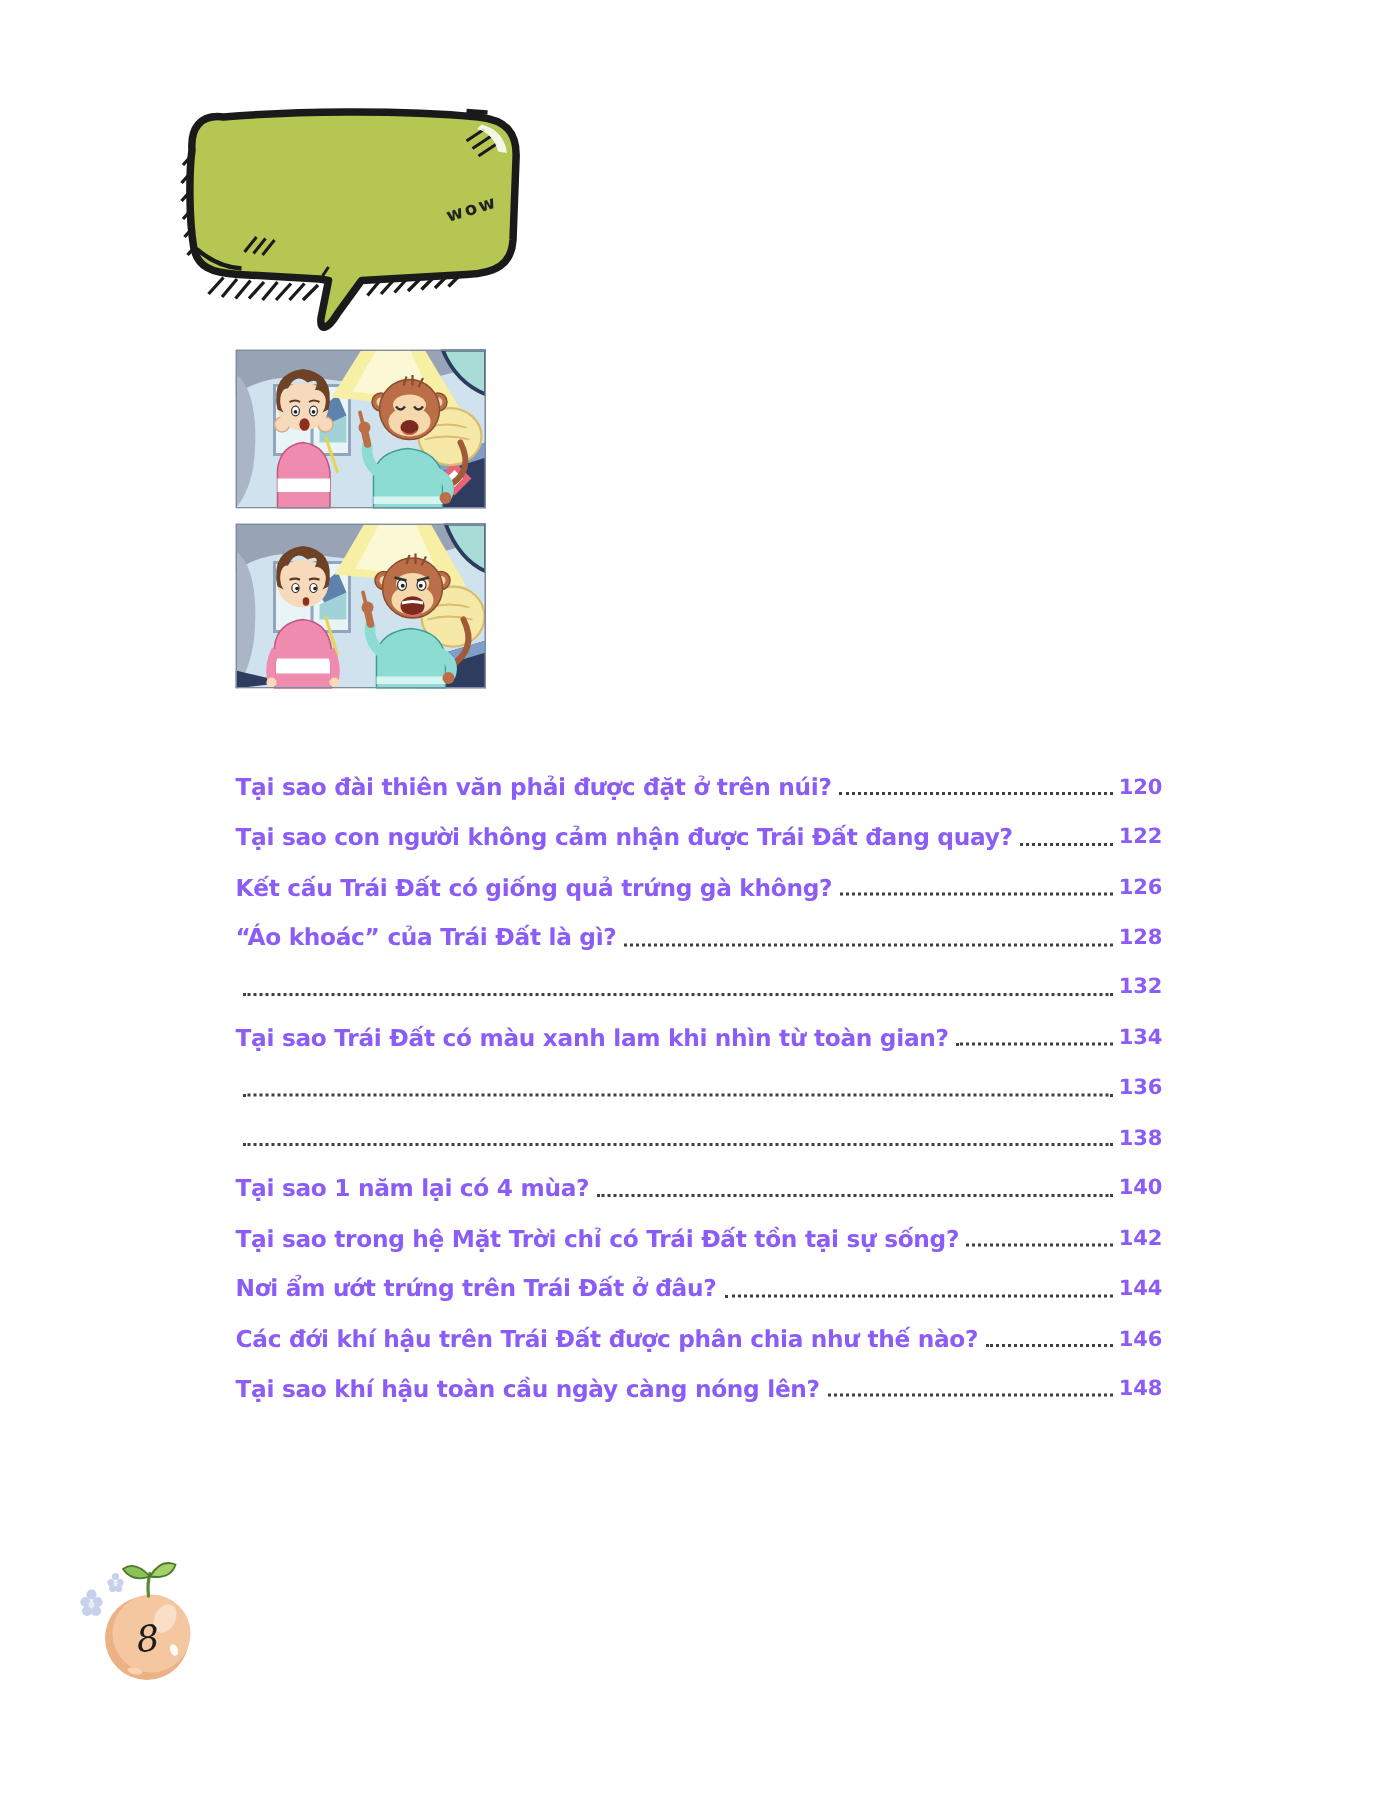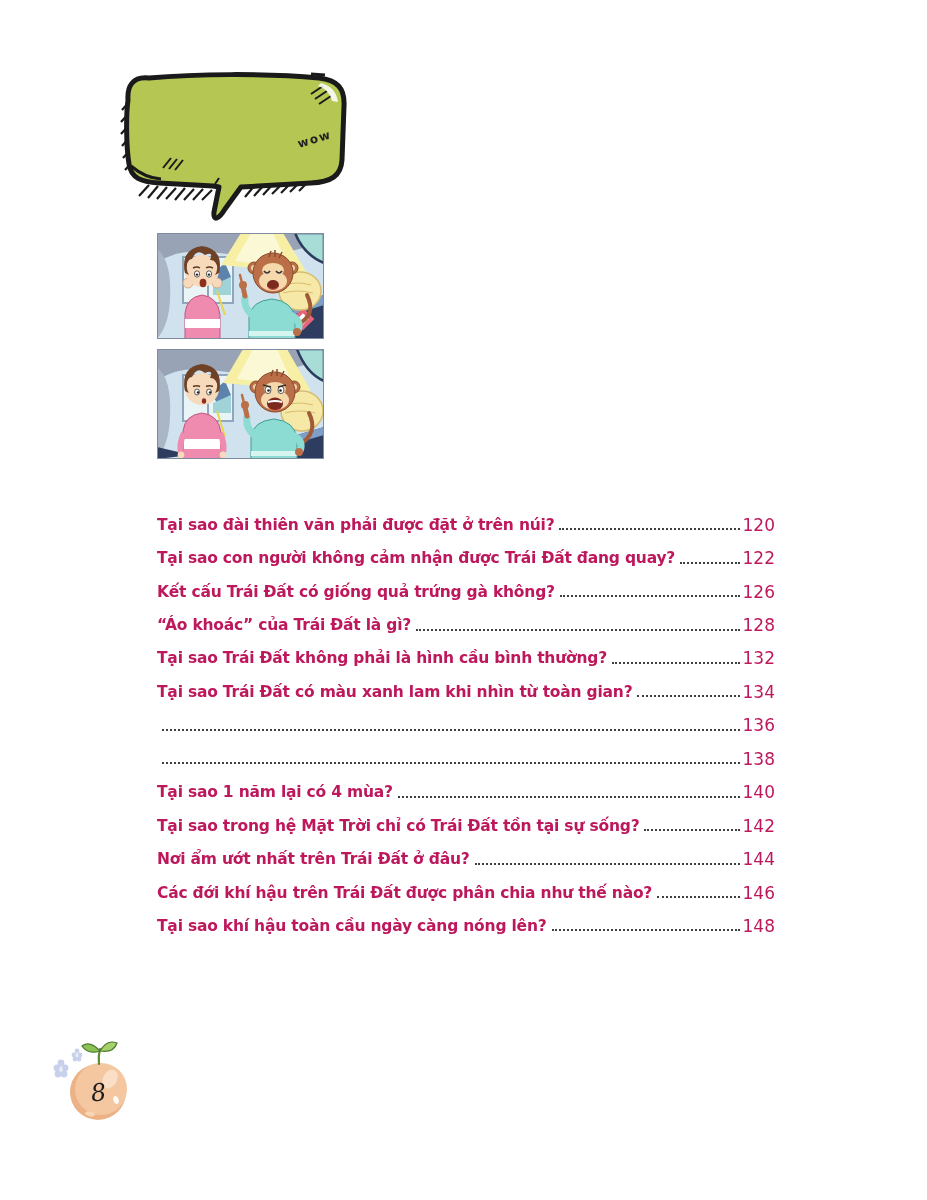--- a/index.html
+++ b/index.html
@@ -38,38 +38,38 @@
   .toc {
     position: absolute;
     left: 157px;
     top: 508px;
     width: 618px;
   }
   .toc-row {
     height: 33.45px;
     display: flex;
     align-items: center;
-    color: #be185d;
+    color: #8b5cf6;
   }
   .toc-title {
     font-size: 15.5px;
     font-weight: bold;
     white-space: nowrap;
     letter-spacing: -0.2px;
   }
   .toc-dots {
     flex: 1;
     min-width: 10px;
     height: 11px;
     margin: 0 3px 0 5px;
     border-bottom: 2px dotted #3f3f3f;
   }
   .toc-page {
-    font-size: 17px;
-    font-weight: normal;
+    font-size: 14px;
+    font-weight: bold;
     min-width: 30px;
     text-align: right;
   }
 
   
   .mascot {
     position: absolute;
     left: 44px;
     top: 1034px;
     width: 115px;
@@ -312,21 +312,20 @@
       </div>
 
       <div class="toc-row">
         <span class="toc-title">“Áo khoác” của Trái Đất là gì?</span>
         <span class="toc-dots"></span>
         <span class="toc-page">128</span>
       </div>
 
 
       <div class="toc-row">
-        <span class="toc-title">Tại sao Trái Đất không phải là hình cầu bình thường?</span>
         <span class="toc-dots"></span>
         <span class="toc-page">132</span>
       </div>
 
       <div class="toc-row">
         <span class="toc-title">Tại sao Trái Đất có màu xanh lam khi nhìn từ toàn gian?</span>
         <span class="toc-dots"></span>
         <span class="toc-page">134</span>
       </div>
 
@@ -346,21 +345,21 @@
         <span class="toc-page">140</span>
       </div>
 
       <div class="toc-row">
         <span class="toc-title">Tại sao trong hệ Mặt Trời chỉ có Trái Đất tồn tại sự sống?</span>
         <span class="toc-dots"></span>
         <span class="toc-page">142</span>
       </div>
 
       <div class="toc-row">
-        <span class="toc-title">Nơi ẩm ướt nhất trên Trái Đất ở đâu?</span>
+        <span class="toc-title">Nơi ẩm ướt trứng trên Trái Đất ở đâu?</span>
         <span class="toc-dots"></span>
         <span class="toc-page">144</span>
       </div>
 
       <div class="toc-row">
         <span class="toc-title">Các đới khí hậu trên Trái Đất được phân chia như thế nào?</span>
         <span class="toc-dots"></span>
         <span class="toc-page">146</span>
       </div>
 

